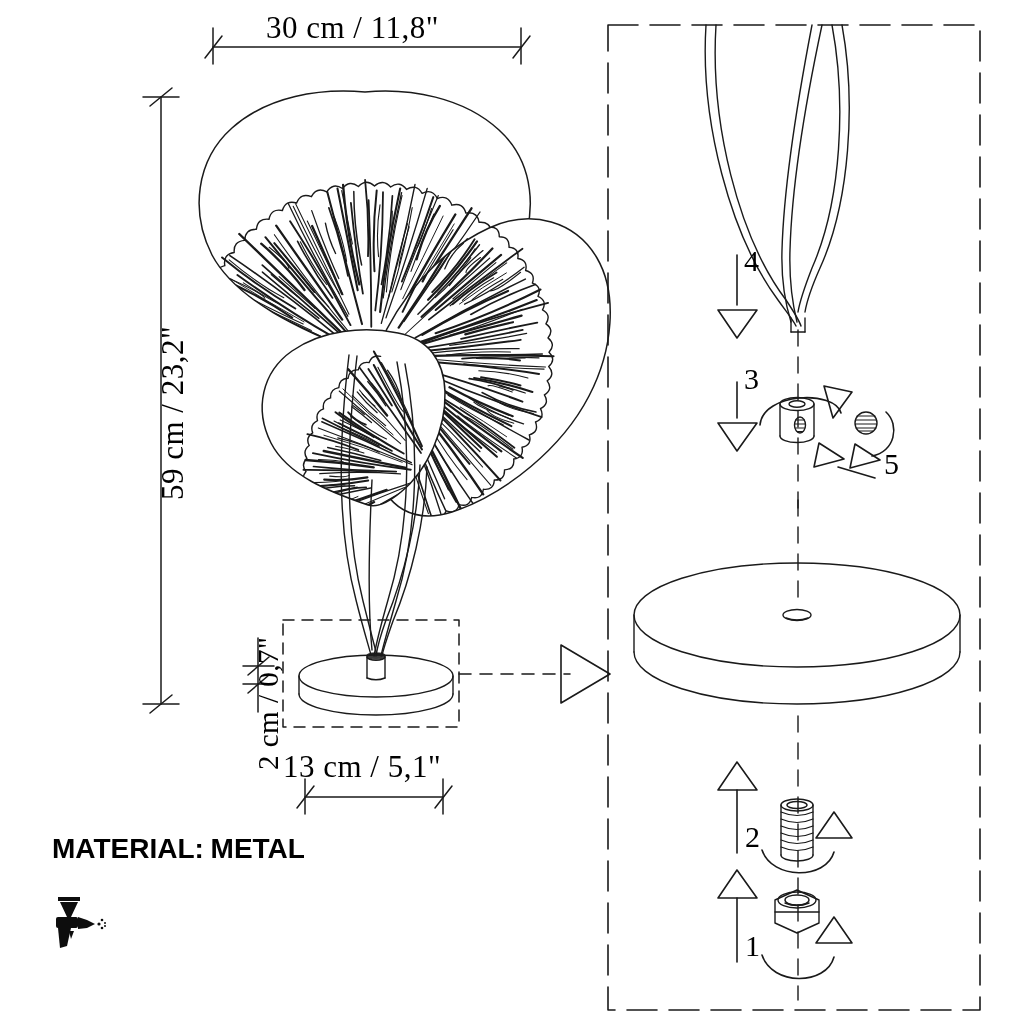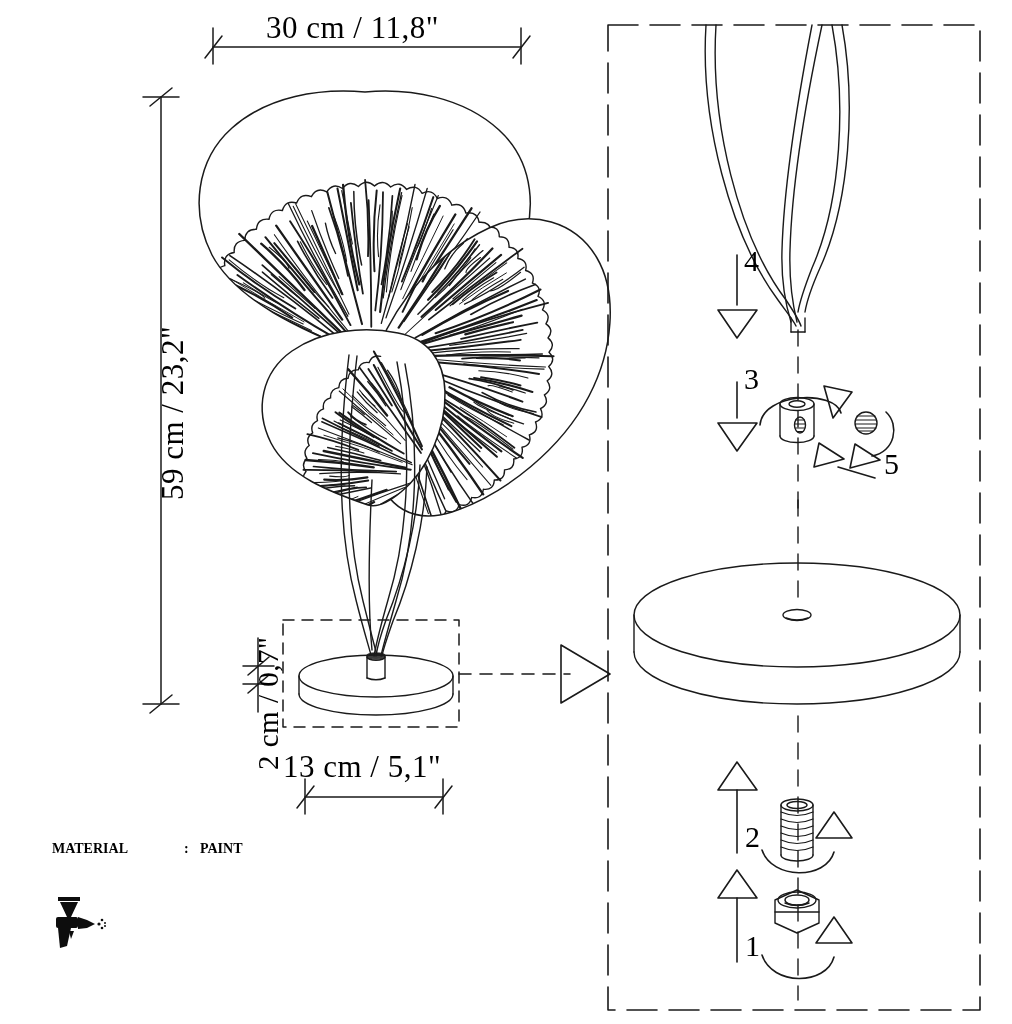--- a/index.html
+++ b/index.html
@@ -28,23 +28,23 @@
     position:absolute;
     font-family:"Liberation Serif", serif;
     font-size:30px;
     color:#000;
     white-space:nowrap;
   }
 
   #specblock{
     position:absolute;
     left:52px; top:838px;
-    font-family:Liberation Serif, serif;
+    font-family:Liberation Sans, sans-serif;
     font-weight:bold;
-    font-size:14px;
+    font-size:28px;
     line-height:22px;
     color:#000;
     white-space:nowrap;
   }
   #specblock table{border-collapse:collapse;}
   #specblock td{padding:0;vertical-align:top;font-weight:bold;}
   #specblock td.k{padding-right:0;width:132px;}
   #specblock td.c{width:16px;}
 
   #spraygun{position:absolute;left:47px;top:893px;width:62px;height:62px;}
@@ -597,21 +597,21 @@
   <div class="steplabel" style="left:884px; top:447px;">5</div>
   <div class="steplabel" style="left:745px; top:820px;">2</div>
   <div class="steplabel" style="left:745px; top:929px;">1</div>
 
   <div id="specblock">
     <table>
       <tbody>
         <tr>
           <td class="k">MATERIAL</td>
           <td class="c">:</td>
-          <td>PAINT</td>
+          <td>METAL</td>
         </tr>
       </tbody>
     </table>
   </div>
 
   <svg id="spraygun" viewBox="0 0 62 62">
     <g fill="#0d0d0d">
 
       <rect x="11" y="4" width="22" height="4"></rect>
       <path d="M 13 9 L 31 9 L 24 24 L 20 24 Z"></path>

